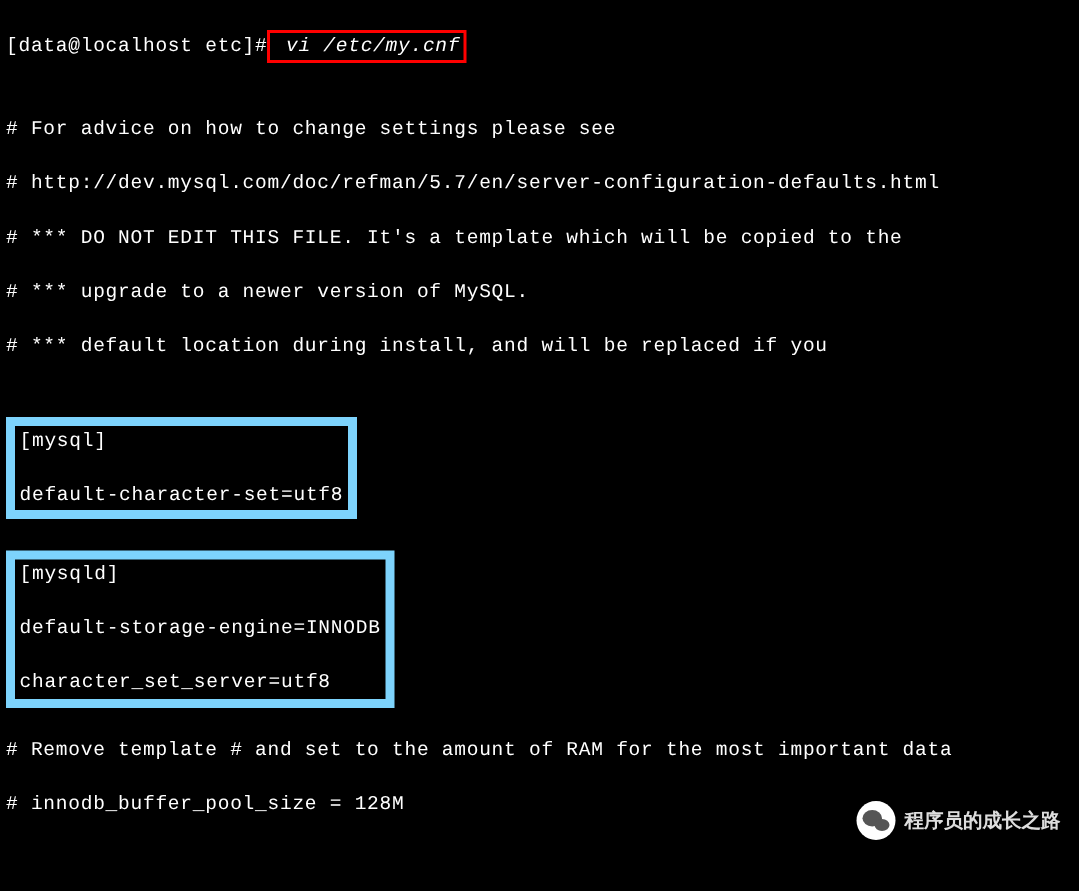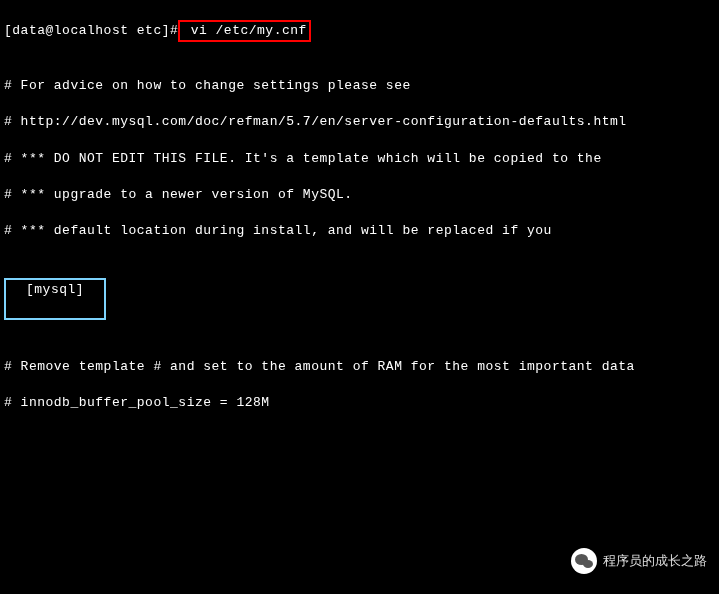--- a/index.html
+++ b/index.html
@@ -21,37 +21,39 @@
     }
     .terminal {
       white-space: pre;
       letter-spacing: 0.5px;
     }
     .highlight-box {
       border: 2px solid #ff0000;
       display: inline-block;
       padding: 0 2px;
       margin: -2px 0;
+      font-style: italic;
     }
     .highlight-block {
-      border: 2px solid #7dd3fc;
+      border: 6px solid #7dd3fc;
       display: inline-block;
-      padding: 1px 20px;
+      padding: 1px 3px;
       margin: 1px 0;
     }
     .watermark {
       position: absolute;
-      bottom: 20px;
+      bottom: 34px;
       right: 12px;
       display: flex;
       align-items: center;
       gap: 6px;
       color: #ddd;
       font-family: Arial, sans-serif;
       font-size: 13px;
+      font-weight: bold;
     }
     .wechat-icon {
       width: 26px;
       height: 26px;
       background: #fff;
       border-radius: 50%;
       display: flex;
       align-items: center;
       justify-content: center;
       position: relative;
@@ -84,22 +86,25 @@
 <div class="terminal">
 <span class="line"><span>[data@localhost etc]#</span><span class="highlight-box"><span> vi /etc/my.cnf</span></span></span>
 <span class="line"></span>
 <span class="line"># For advice on how to change settings please see</span>
 <span class="line"># http://dev.mysql.com/doc/refman/5.7/en/server-configuration-defaults.html</span>
 <span class="line"># *** DO NOT EDIT THIS FILE. It's a template which will be copied to the</span>
 <span class="line"># *** upgrade to a newer version of MySQL.</span>
 <span class="line"># *** default location during install, and will be replaced if you</span>
 <span class="line"></span>
 <span class="highlight-block"><span class="line">[mysql]</span>
-</span>
+<span class="line">default-character-set=utf8</span></span>
 <span class="line"></span>
+<span class="highlight-block"><span class="line">[mysqld]</span>
+<span class="line">default-storage-engine=INNODB</span>
+<span class="line">character_set_server=utf8</span></span>
 <span class="line"></span>
 <span class="line"># Remove template # and set to the amount of RAM for the most important data</span>
 <span class="line"># innodb_buffer_pool_size = 128M</span>
 <span class="line"></span>
 
 
 
 <span class="line"></span>
 
 

